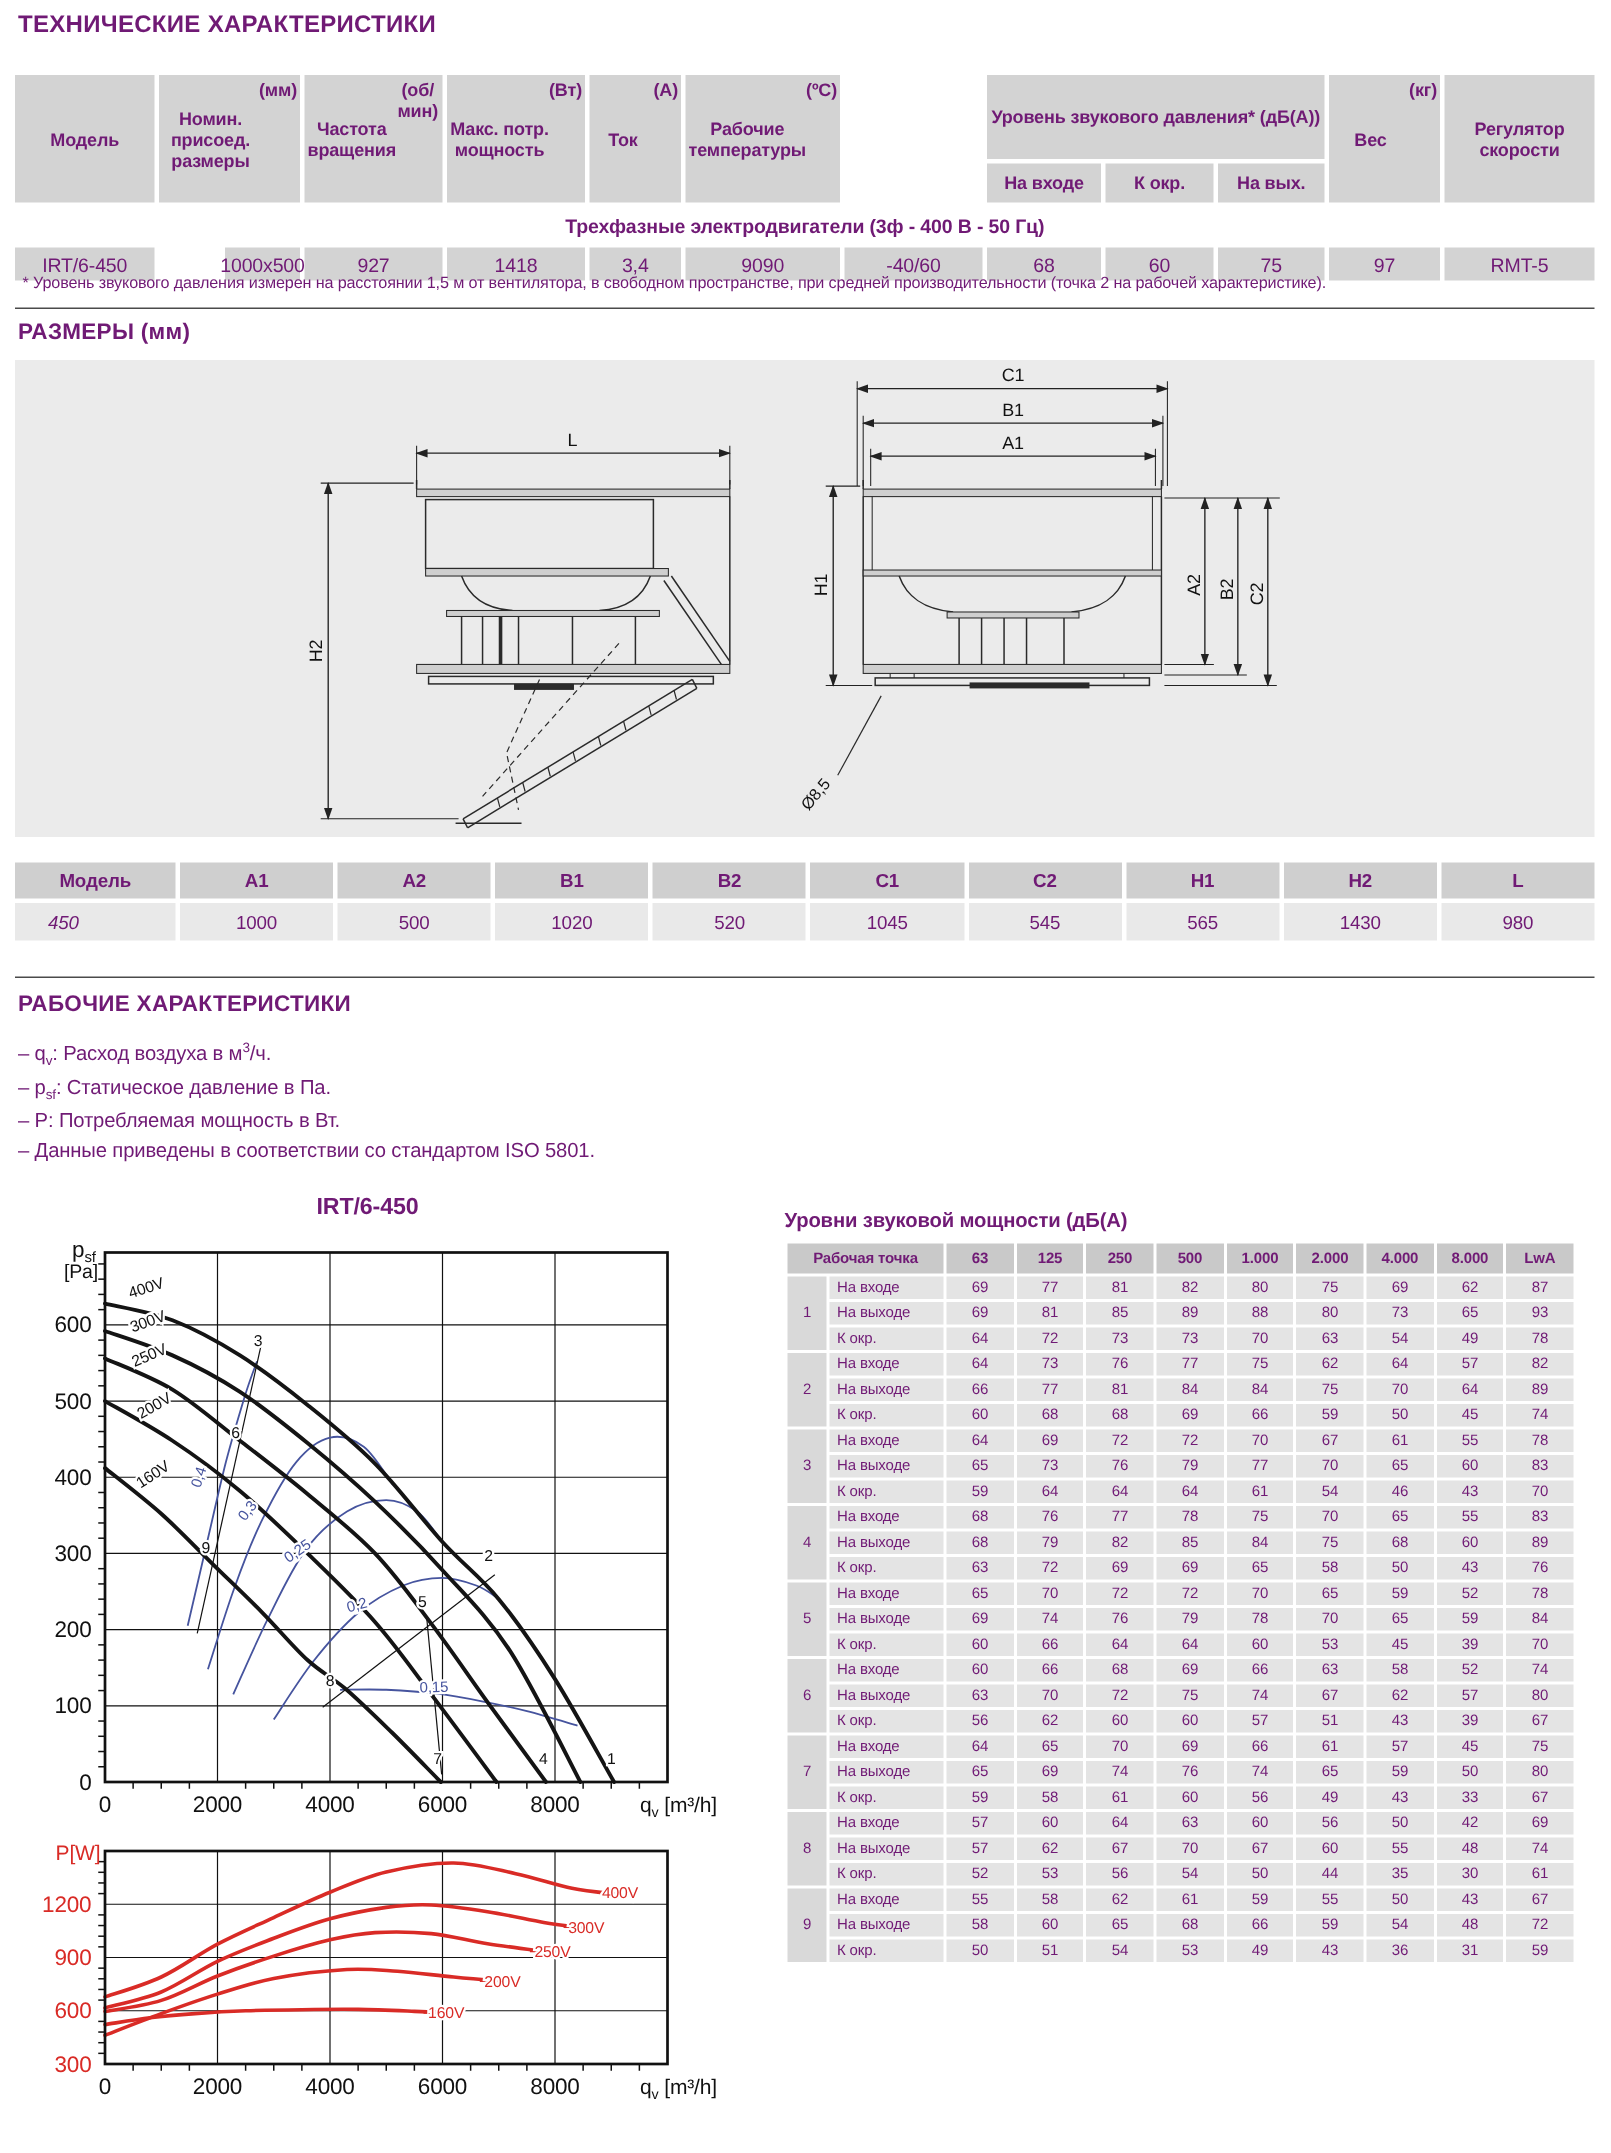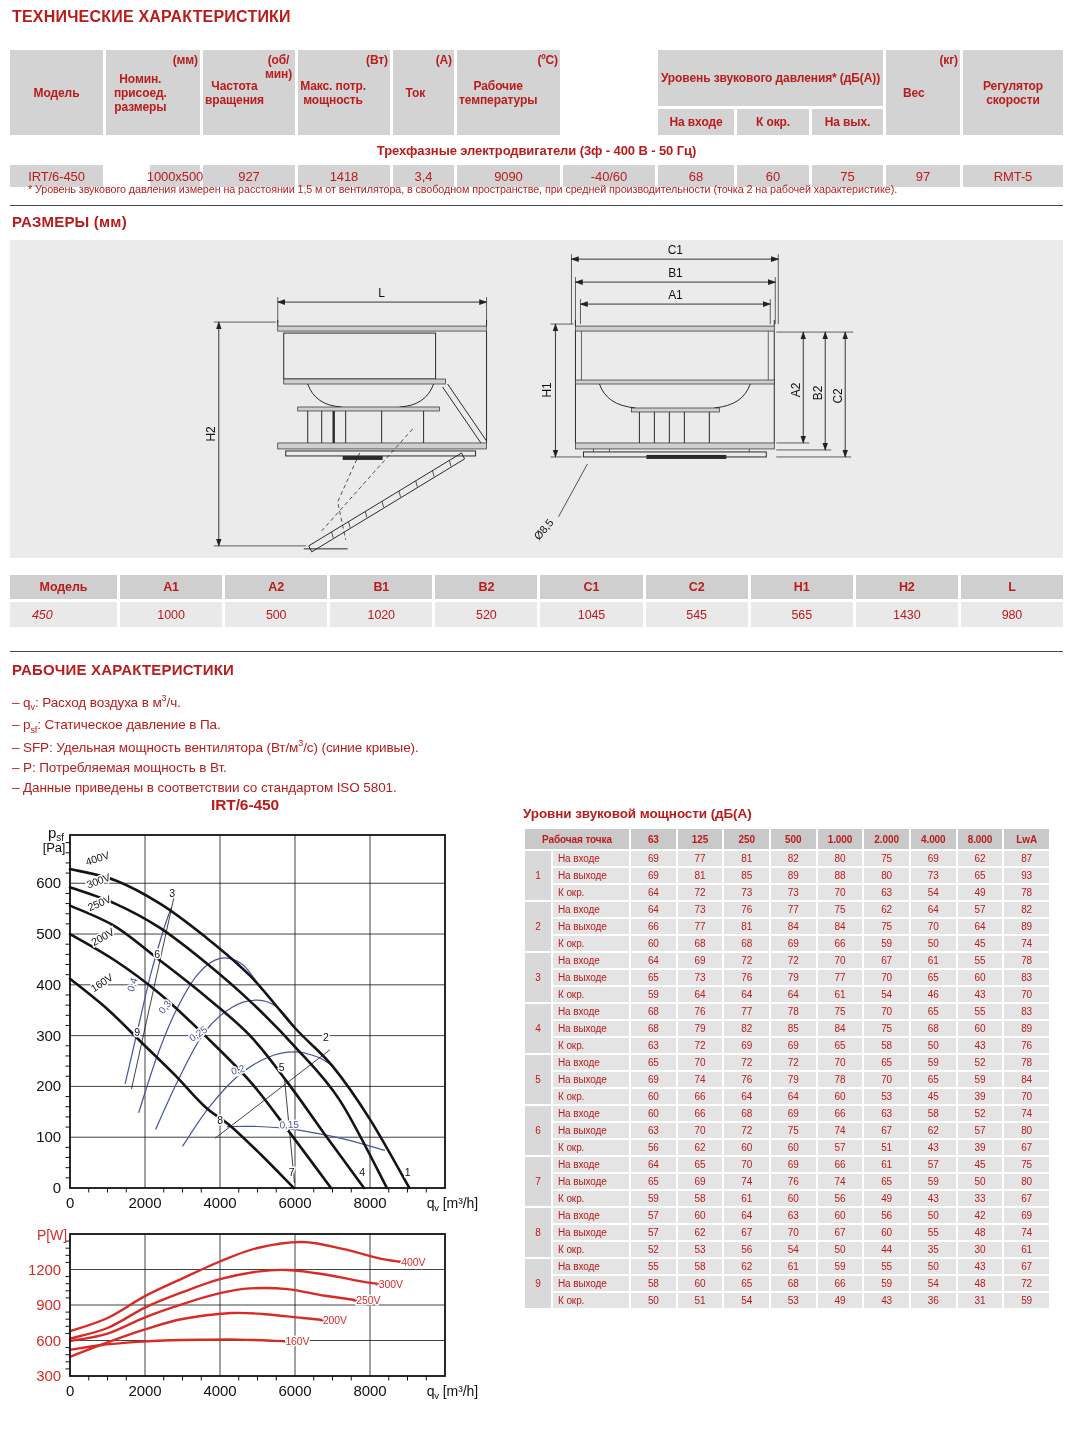--- a/index.html
+++ b/index.html
@@ -1,31 +1,31 @@
 <!DOCTYPE html>
 <html><head>
 <meta charset="utf-8">
 <style>
   html,body{margin:0;padding:0;background:#fff;}
-  .page{position:relative;width:1074px;height:1435px;font-family:"Liberation Sans",sans-serif;color:#b91c1c;overflow:hidden;letter-spacing:-0.1px;}
+  .page{position:relative;width:1074px;height:1435px;font-family:"Liberation Sans",sans-serif;color:#701a75;overflow:hidden;letter-spacing:-0.1px;}
   .page *{box-sizing:border-box;}
   .sec-title{position:absolute;left:12px;font-size:16px;font-weight:bold;letter-spacing:0.2px;}
   .rule{position:absolute;left:10px;width:1053px;border-top:1.2px solid #4a4a4a;height:0;}
   
   .tech{position:absolute;left:10px;top:50px;width:1053px;display:grid;
         grid-template-columns:93px 94px 92px 92px 61px 103px 92px 76px 72px 71px 74px 1fr;
         grid-template-rows:56px 26px 24px 22px;gap:3px;font-size:12px;font-weight:bold;}
   .tech .hc{grid-row:1/3;background:#d3d3d3;display:flex;flex-direction:row;text-align:center;padding:3px 2px 2px 2px;}
   .tech .hc .main{flex:1;display:flex;align-items:center;justify-content:center;line-height:1.18;}
   .tech .hc .unit{padding-bottom:2px;}
   .tech .gl{grid-row:1;grid-column:8/11;background:#d3d3d3;display:flex;align-items:center;justify-content:center;text-align:right;line-height:1.2;padding:2px;}
   .tech .gs{background:#d3d3d3;display:flex;align-items:center;justify-content:center;grid-row:2;}
   .tech .band{grid-row:3;grid-column:1/-1;display:flex;align-items:center;justify-content:center;font-size:13px;background:#fff;}
   .tech .dc{grid-row:4;background:#d3d3d3;display:flex;align-items:center;justify-content:center;font-weight:normal;font-size:13px;}
-  .footnote{position:absolute;left:28px;top:183px;width:1045px;font-size:10.8px;}
+  .footnote{position:absolute;left:15px;top:183px;width:1045px;font-size:10.8px;}
   
   .panel{position:absolute;left:10px;top:240px;width:1053px;height:318px;background:#ebebeb;}
   .dims{position:absolute;left:10px;top:575px;width:1053px;display:grid;grid-template-columns:107px repeat(9,1fr);gap:3px;font-size:12.5px;}
   .dims .dh{background:#cfcfcf;font-weight:bold;display:flex;align-items:center;justify-content:center;height:24px;}
   .dims .dd{background:#e9e9e9;display:flex;align-items:center;justify-content:center;height:25px;}
   .dims .dd.first{justify-content:flex-start;padding-left:22px;font-style:italic;}
   
   .bullets{position:absolute;left:12px;top:692px;width:505px;font-size:13.5px;line-height:1.5;}
   .bullets div{white-space:nowrap;}
   sub{font-size:9px;} sup{font-size:9px;}
@@ -233,21 +233,20 @@
     <div class="dd">1430</div>
     <div class="dd">980</div>
   </div>
   <div class="rule" style="top:651px;"></div>
 
   <div class="sec-title" style="top:661px;font-size:15px;">РАБОЧИЕ ХАРАКТЕРИСТИКИ</div>
 
   <div class="bullets">
     <div>– q<sub>v</sub>: Расход воздуха в м<sup>3</sup>/ч.</div>
     <div>– p<sub>sf</sub>: Статическое давление в Па.</div>
-    <div>– SFP: Удельная мощность вентилятора (Вт/м<sup>3</sup>/с) (синие кривые).</div>
     <div>– P: Потребляемая мощность в Вт.</div>
     <div>– Данные приведены в соответствии со стандартом ISO 5801.</div>
   </div>
 
   <div class="chart-title">IRT/6-450</div>
   <svg id="fan-svg" viewBox="0 0 470 402" width="470" height="402">
       <line x1="135" y1="15" x2="135" y2="368" stroke="#111" stroke-width="0.8"></line>
       <line x1="210" y1="15" x2="210" y2="368" stroke="#111" stroke-width="0.8"></line>
       <line x1="285" y1="15" x2="285" y2="368" stroke="#111" stroke-width="0.8"></line>
       <line x1="360" y1="15" x2="360" y2="368" stroke="#111" stroke-width="0.8"></line>

